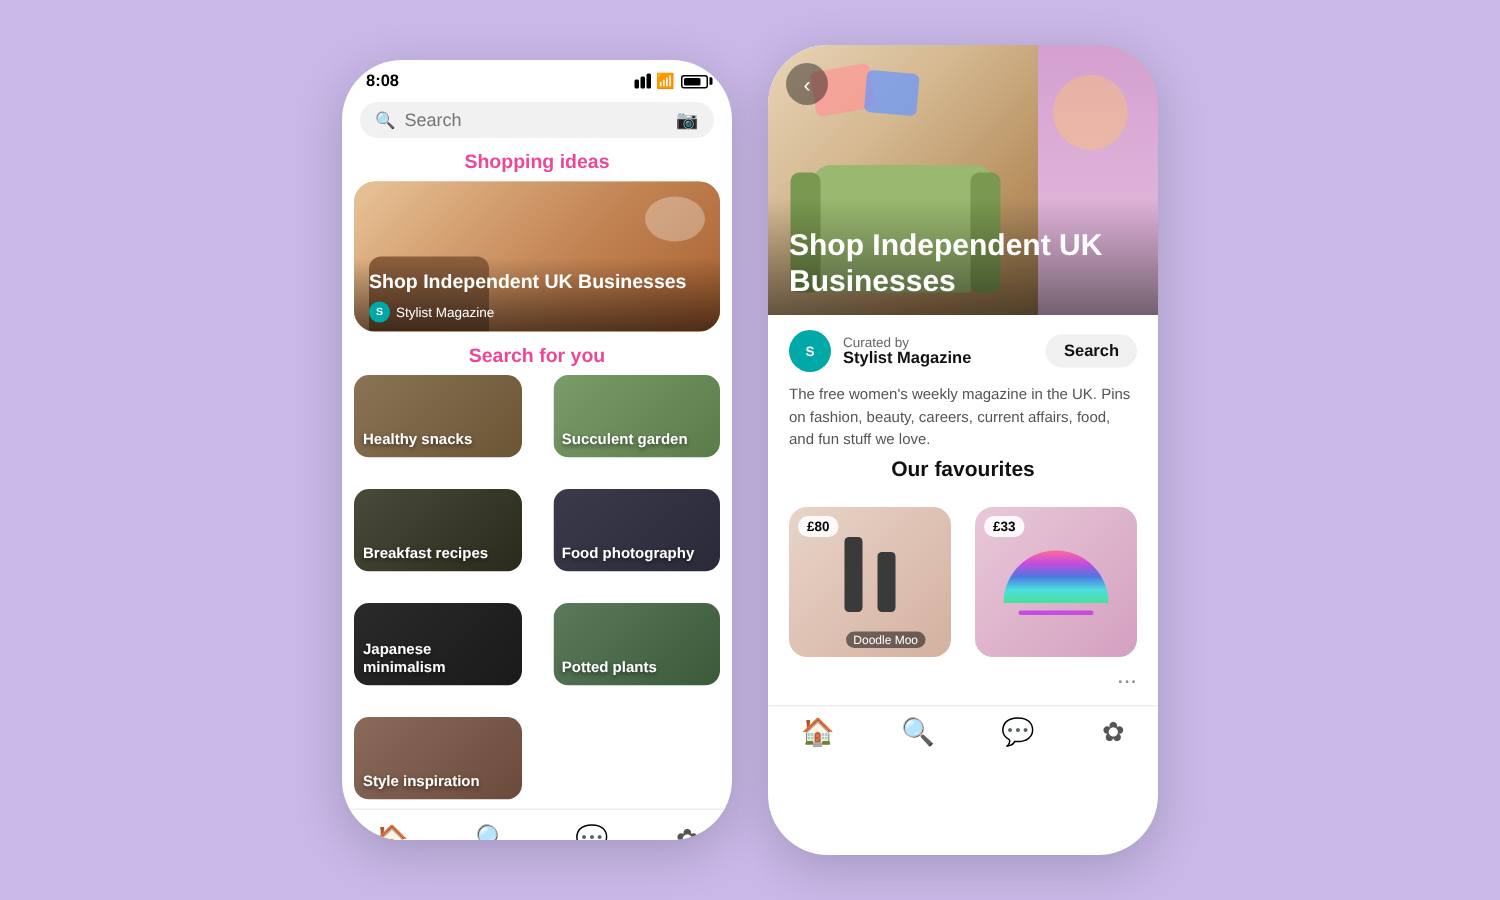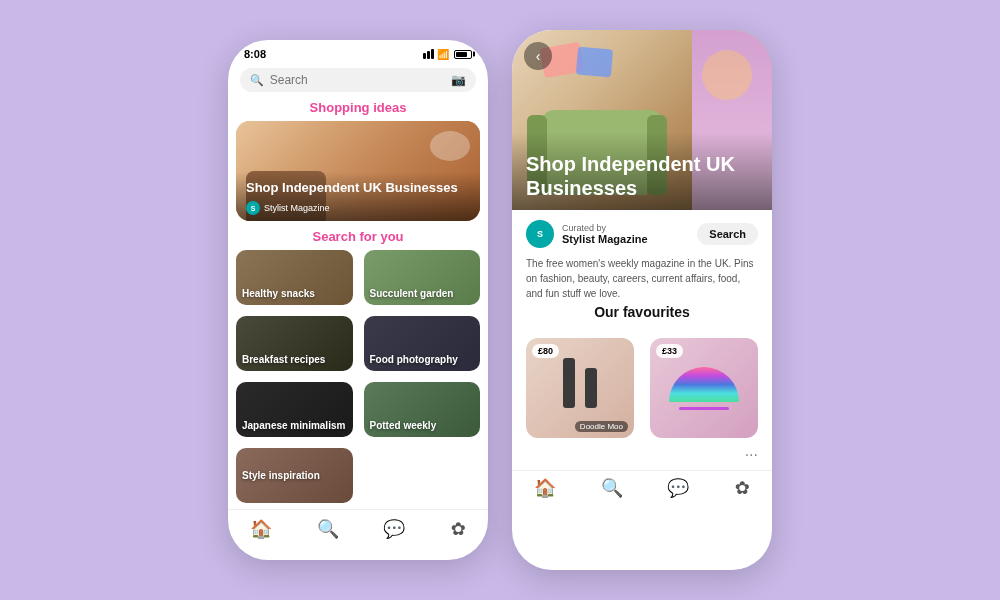--- a/index.html
+++ b/index.html
@@ -157,21 +157,21 @@
       border-radius: 50%;
       background: #00a8a8;
       display: flex; align-items: center; justify-content: center;
       font-size: 7px; color: #fff; font-weight: 700;
     }
 
     
     .ideas-grid {
       display: grid;
       grid-template-columns: 1fr 1fr;
-      gap: 11px;
+      gap: 21px;
       margin: 0 8px;
     }
     .idea-card {
       border-radius: 10px;
       overflow: hidden;
       position: relative;
       height: 55px;
     }
     .idea-card-bg {
       width: 100%; height: 100%;
@@ -187,21 +187,21 @@
     }
 
     
     .idea-healthy { background: linear-gradient(135deg, #8b7355 0%, #6b5535 100%); }
     .idea-succulent { background: linear-gradient(135deg, #7a9b6a 0%, #5a7b4a 100%); }
     .idea-breakfast { background: linear-gradient(135deg, #4a4a3a 0%, #2a2a1a 100%); }
     .idea-food-photo { background: linear-gradient(135deg, #3a3a4a 0%, #2a2a3a 100%); }
     .idea-japanese { background: linear-gradient(135deg, #2a2a2a 0%, #1a1a1a 100%); }
     .idea-modern { background: linear-gradient(135deg, #6a8a9a 0%, #4a6a7a 100%); }
     .idea-potted { background: linear-gradient(135deg, #5a7a5a 0%, #3a5a3a 100%); }
-    .idea-style { background: linear-gradient(135deg, #8a6a5a 0%, #6a4a3a 100%); align-items: center; }
+    .idea-style { background: linear-gradient(135deg, #8a6a5a 0%, #6a4a3a 100%); }
 
     
     .bottom-nav {
       display: flex;
       justify-content: space-around;
       align-items: center;
       padding: 8px 0 4px;
       border-top: 1px solid #eee;
       margin-top: 6px;
     }
@@ -340,21 +340,21 @@
       position: absolute;
       top: 6px; left: 6px;
       background: rgba(255,255,255,0.9);
       border-radius: 8px;
       padding: 2px 6px;
       font-size: 9px;
       font-weight: 600;
     }
     .product-label {
       position: absolute;
-      bottom: 6px; right: 6px;
+      bottom: 6px; right: 17px;
       background: rgba(0,0,0,0.5);
       border-radius: 6px;
       padding: 1px 5px;
       font-size: 8px;
       color: #fff;
     }
     
     .bottle {
       width: 12px; height: 40px;
       background: #3a3a3a;
@@ -447,21 +447,21 @@
         <span class="idea-card-label">Food photography</span>
       </div>
     </div>
     <div class="idea-card">
       <div class="idea-card-bg idea-japanese">
         <span class="idea-card-label">Japanese minimalism</span>
       </div>
     </div>
     <div class="idea-card">
       <div class="idea-card-bg idea-potted">
-        <span class="idea-card-label">Potted weekly</span>
+        <span class="idea-card-label">Potted plants</span>
       </div>
     </div>
     <div class="idea-card">
       <div class="idea-card-bg idea-style">
         <span class="idea-card-label">Style inspiration</span>
       </div>
     </div>
   </div>
 
   <div class="bottom-nav">

